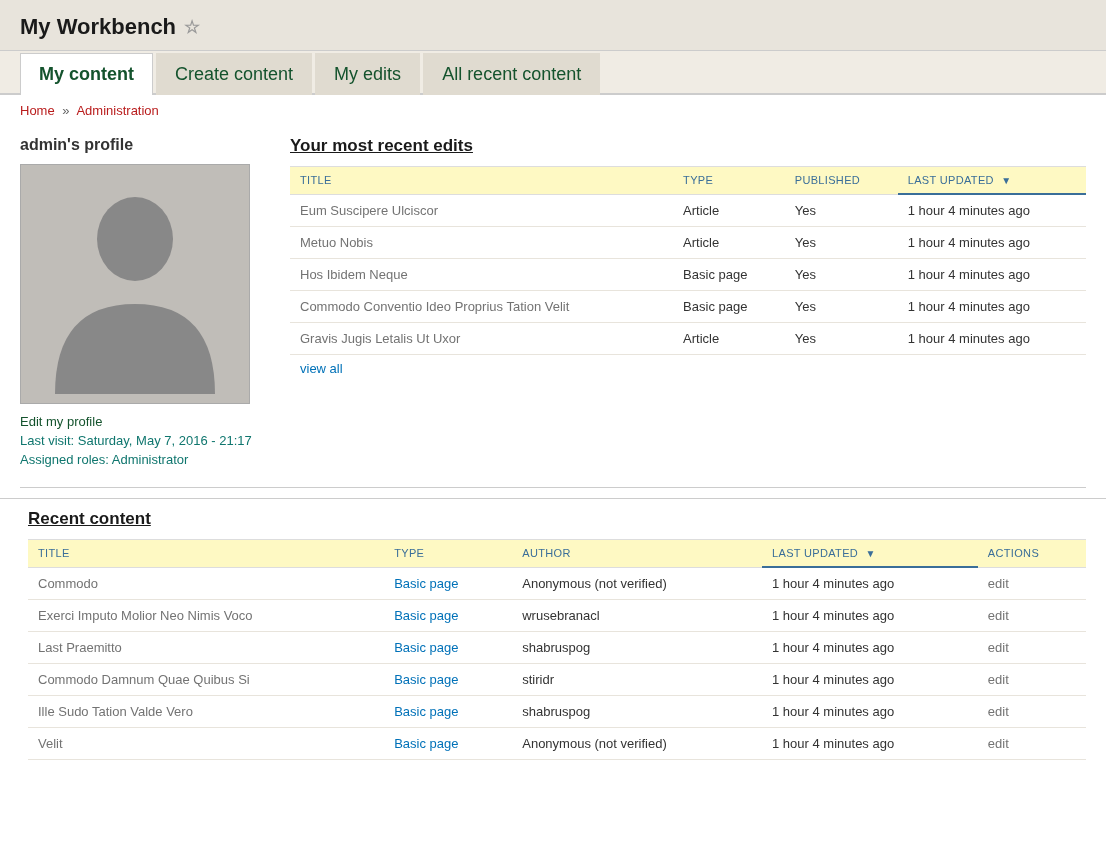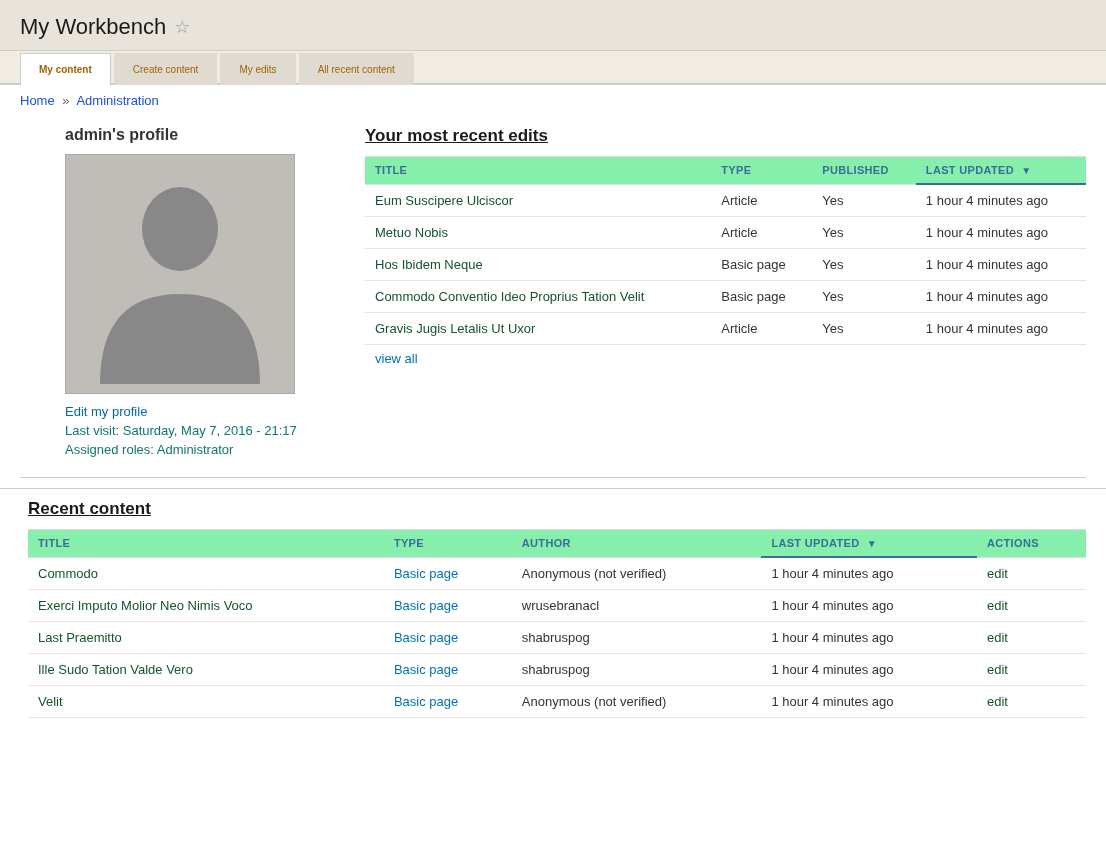--- a/index.html
+++ b/index.html
@@ -11,21 +11,21 @@
     }
 
     
     .page-header {
       background: #e8e4dc;
       padding: 14px 20px 10px 20px;
       border-bottom: 1px solid #ccc;
     }
     .page-title {
       font-size: 22px;
-      font-weight: normal;
+      font-weight: bold;
       color: #1a1a1a;
       display: flex;
       align-items: center;
       gap: 8px;
     }
     .star-icon {
       color: #999;
       font-size: 18px;
       cursor: pointer;
     }
@@ -35,51 +35,49 @@
       background: #f0ece4;
       border-bottom: 2px solid #ccc;
       padding: 0 20px;
       display: flex;
     }
     .tab {
       padding: 10px 18px;
       cursor: pointer;
       border: 1px solid transparent;
       border-bottom: none;
-      font-size: 10px;
-      color: #a16207;
+      font-size: 18px;
+      color: #14532d;
       background: #e0dbd0;
       margin-right: 3px;
       position: relative;
       top: 2px;
     }
     .tab.active {
       background: #fff;
       border-color: #ccc;
       border-bottom-color: #fff;
       font-weight: bold;
     }
 
     
     .breadcrumb {
       padding: 8px 20px;
       font-size: 13px;
     }
     .breadcrumb a {
-      color: #1d4ed8;
+      color: #b91c1c;
       text-decoration: none;
     }
     .breadcrumb .sep { margin: 0 4px; color: #666; }
 
     
     .main-content {
       display: flex;
       padding: 10px 20px;
-      gap: 30px;
-      margin-left: 45px;
     }
 
     
     .left-col {
       width: 270px;
       flex-shrink: 0;
     }
     .profile-title {
       font-size: 16px;
       font-weight: bold;
@@ -95,21 +93,21 @@
       border: 1px solid #aaa;
       margin-bottom: 10px;
       overflow: hidden;
     }
     
     .avatar-box svg {
       width: 180px;
       height: 220px;
     }
     .profile-info a {
-      color: #0369a1;
+      color: #14532d;
       text-decoration: none;
       font-size: 13px;
     }
     .profile-info p {
       font-size: 13px;
       margin-top: 4px;
       color: #0f766e;
     }
 
     
@@ -126,39 +124,39 @@
 
     
     .data-table {
       width: 100%;
       border-collapse: collapse;
       font-size: 13px;
     }
     .data-table th {
       text-align: left;
       padding: 7px 10px;
-      background: #86efac;
+      background: #fef9c3;
       color: #3a6e99;
-      font-weight: bold;
+      font-weight: normal;
       font-size: 11px;
       text-transform: uppercase;
       letter-spacing: 0.03em;
       border-bottom: 1px solid #ddd;
       border-top: 1px solid #ddd;
     }
     .data-table th.sorted {
       border-bottom: 2px solid #3a6e99;
     }
     .data-table td {
       padding: 8px 10px;
       border-bottom: 1px solid #e8e4dc;
       vertical-align: top;
     }
     .data-table a {
-      color: #14532d;
+      color: #737373;
       text-decoration: none;
     }
     .view-all {
       text-align: left;
       padding: 6px 10px;
     }
     .view-all a {
       color: #0071b8;
       text-decoration: none;
       font-size: 13px;
@@ -308,20 +306,27 @@
       <td><a href="#">edit</a></td>
     </tr>
         <tr>
       <td><a href="#">Last Praemitto</a></td>
       <td><a href="#" style="color:#0071b8;text-decoration:none;">Basic page</a></td>
       <td>shabruspog</td>
       <td>1 hour 4 minutes ago</td>
       <td><a href="#">edit</a></td>
     </tr>
         <tr>
+      <td><a href="#">Commodo Damnum Quae Quibus Si</a></td>
+      <td><a href="#" style="color:#0071b8;text-decoration:none;">Basic page</a></td>
+      <td>stiridr</td>
+      <td>1 hour 4 minutes ago</td>
+      <td><a href="#">edit</a></td>
+    </tr>
+        <tr>
       <td><a href="#">Ille Sudo Tation Valde Vero</a></td>
       <td><a href="#" style="color:#0071b8;text-decoration:none;">Basic page</a></td>
       <td>shabruspog</td>
       <td>1 hour 4 minutes ago</td>
       <td><a href="#">edit</a></td>
     </tr>
         <tr>
       <td><a href="#">Velit</a></td>
       <td><a href="#" style="color:#0071b8;text-decoration:none;">Basic page</a></td>
       <td>Anonymous (not verified)</td>

